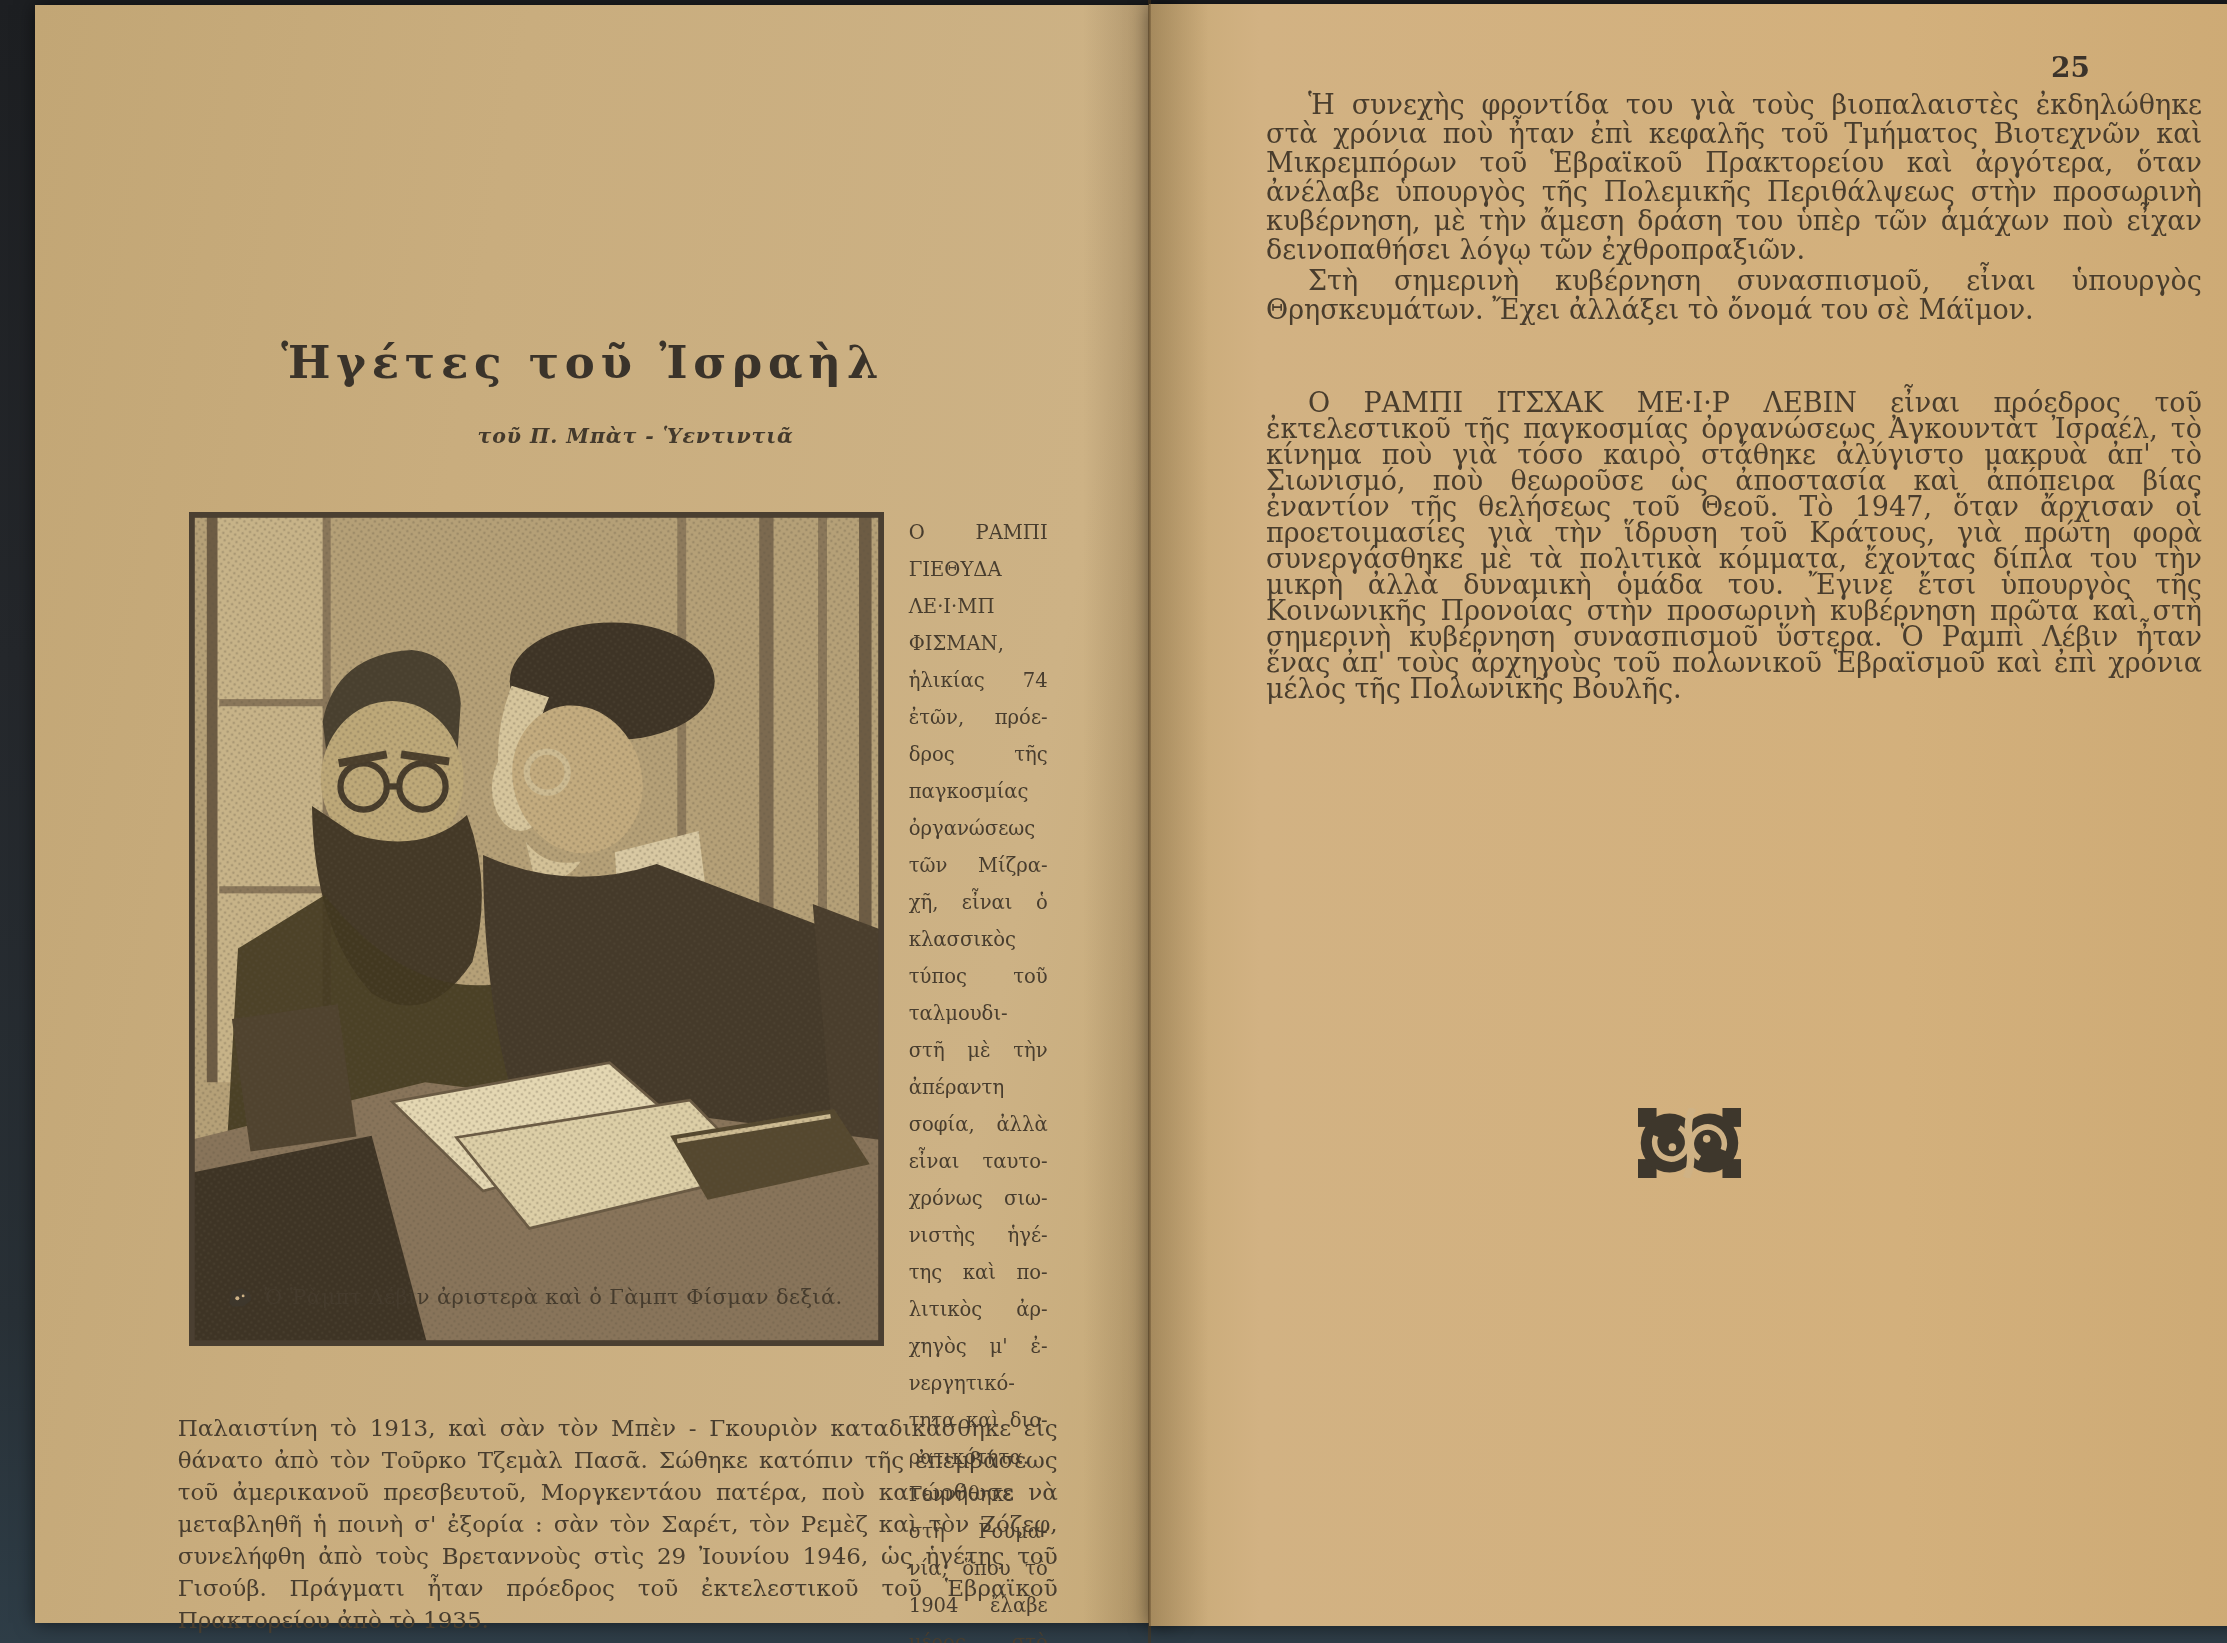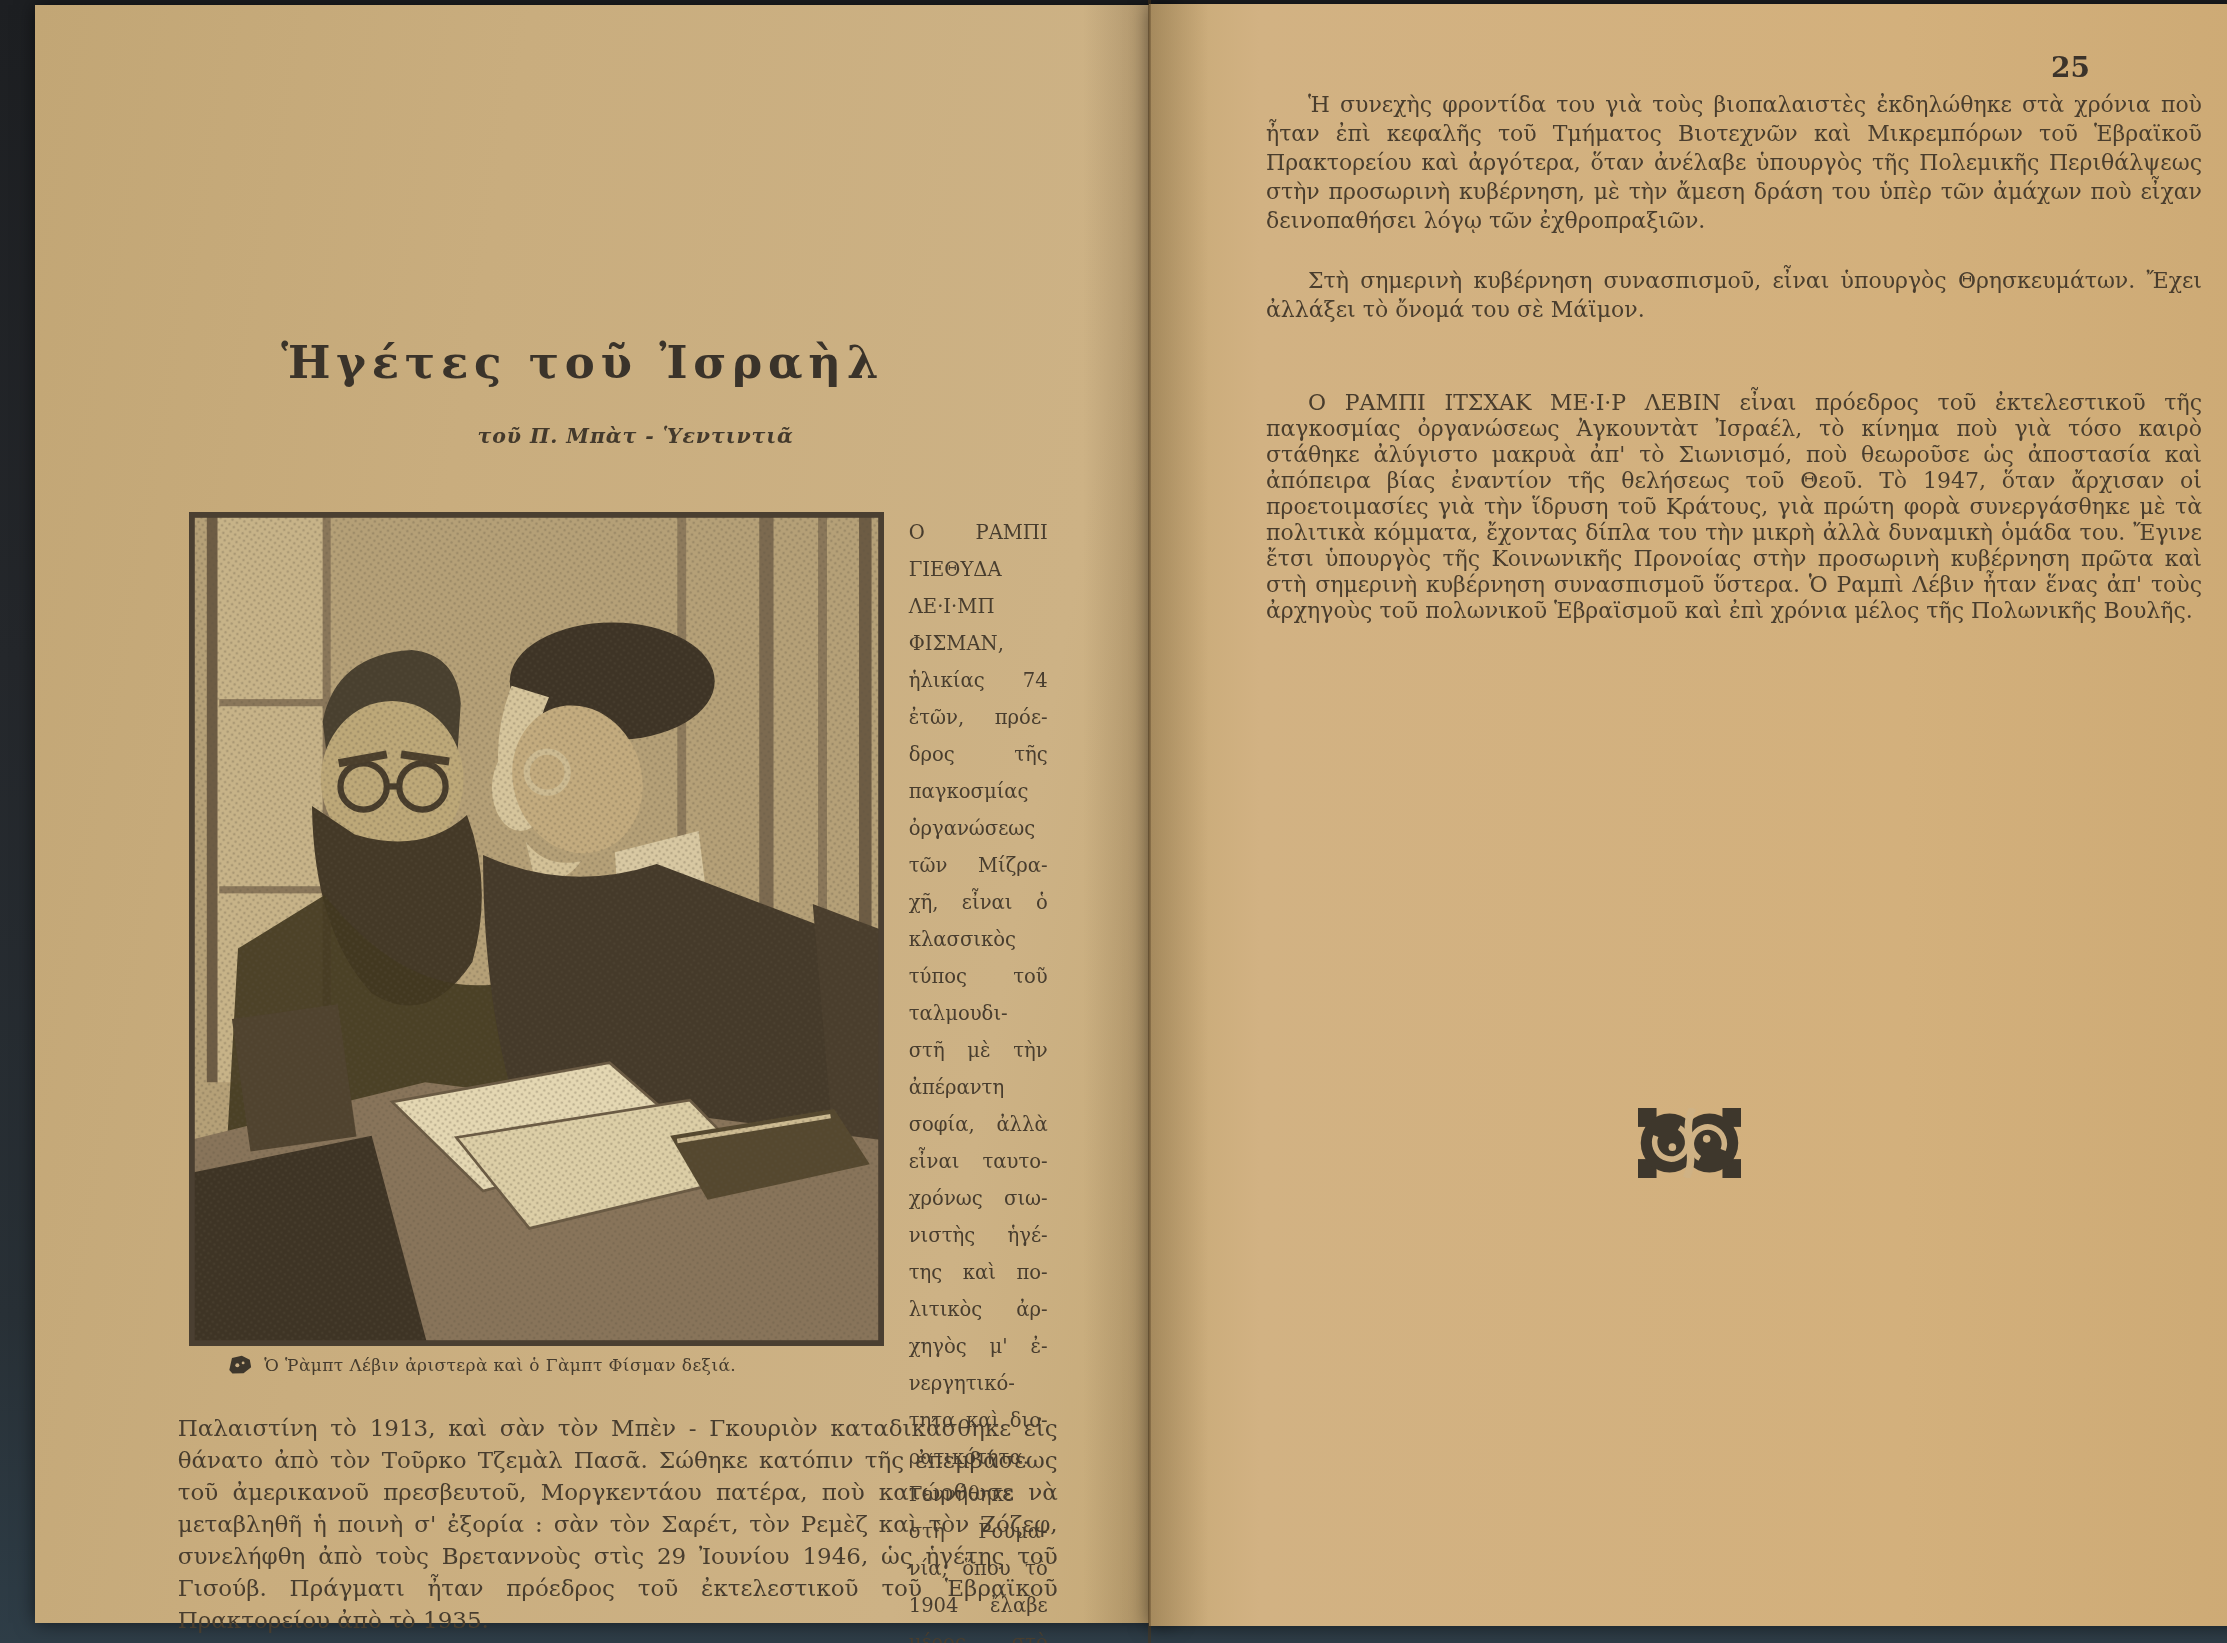--- a/index.html
+++ b/index.html
@@ -28,40 +28,40 @@
     position:absolute;left:178px;top:331px;width:740px;text-align:center;
     font-size:45px;font-weight:700;letter-spacing:5.8px;color:#3a332a;
   }
   .byline{
     position:absolute;left:356px;top:419px;width:490px;text-align:center;
     font-size:20.5px;font-style:italic;font-weight:600;letter-spacing:0.9px;color:#443a2c;
   }
   .photo-frame{position:absolute;left:154px;top:507px;width:695px;height:834px;}
   .photo-frame svg{display:block;width:100%;height:100%;}
   .photo-caption{
-    position:absolute;left:192px;top:1349px;width:677px;
-    font-size:17px;color:#453b2d;letter-spacing:0.4px;white-space:nowrap;
+    position:absolute;left:192px;top:1280px;width:677px;
+    font-size:21px;color:#453b2d;letter-spacing:0.4px;white-space:nowrap;
   }
   .caption-marker{display:inline-block;vertical-align:-4.5px;margin-right:11.6px;}
   .side-column{
     position:absolute;left:874px;top:509px;width:139px;
     font-size:19.6px;line-height:37px;color:#483d2e;
     white-space:pre-line;text-align:justify;text-align-last:justify;
   }
   .bottom-paragraph{
     position:absolute;left:143px;top:1407px;width:880px;
     font-size:23px;line-height:32px;color:#483d2e;text-align:justify;
   }
   .page-number{
     position:absolute;left:902px;top:47px;width:67px;text-align:left;
     font-size:28px;font-weight:700;color:#3b332a;
   }
   .body-par{
     position:absolute;left:117px;width:936px;
-    font-size:22px;line-height:29px;color:#493d2d;text-align:justify;text-indent:42px;
+    font-size:27px;line-height:29px;color:#493d2d;text-align:justify;text-indent:42px;
   }
   .par-1{top:86px;}
   .par-2{top:262px;}
   .par-3{top:386px;line-height:26px;}
   .section-ornament{position:absolute;left:489px;top:1104px;width:103px;height:70px;}
   .section-ornament svg{display:block;width:100%;height:100%;}
 </style>
 </head>
 <body>
 

